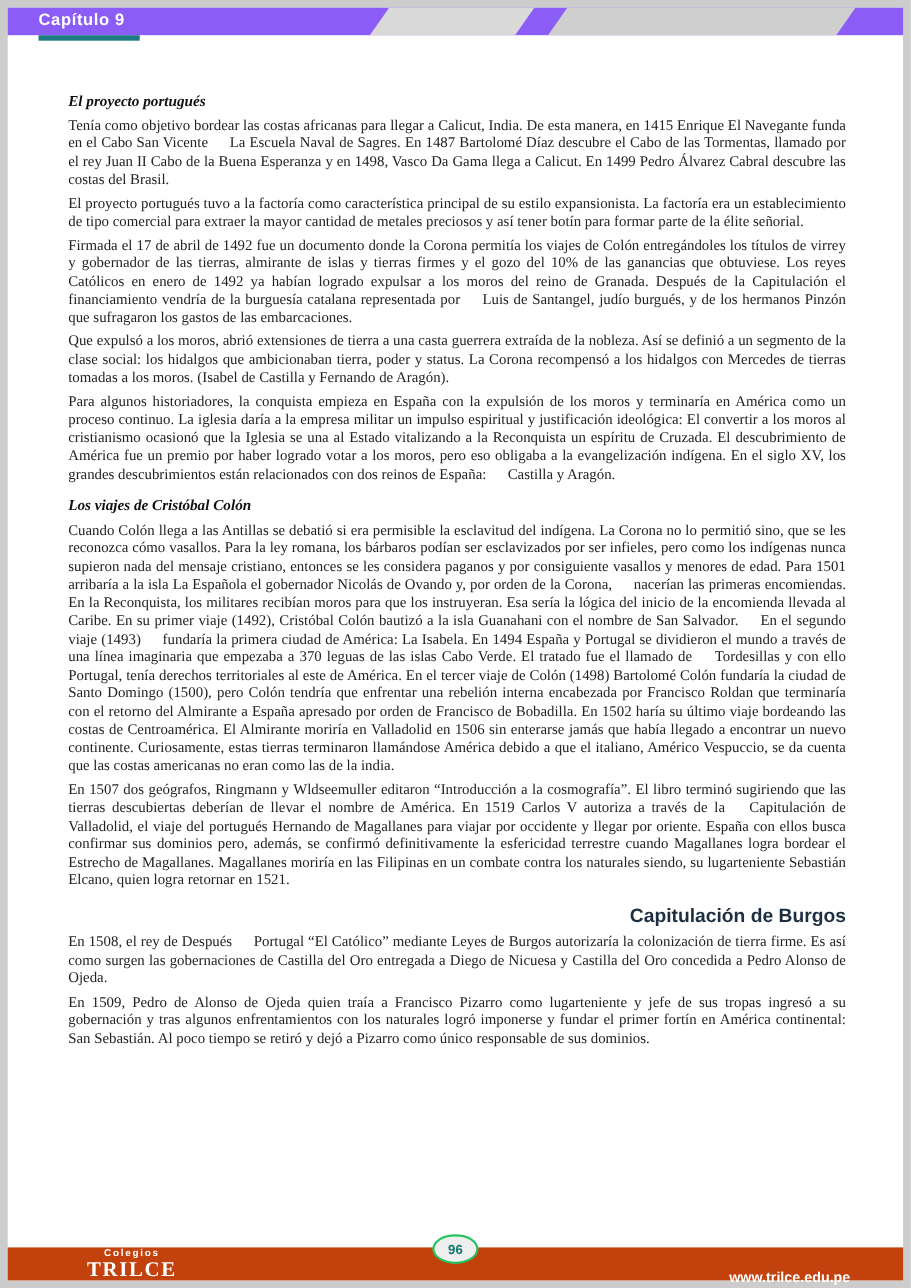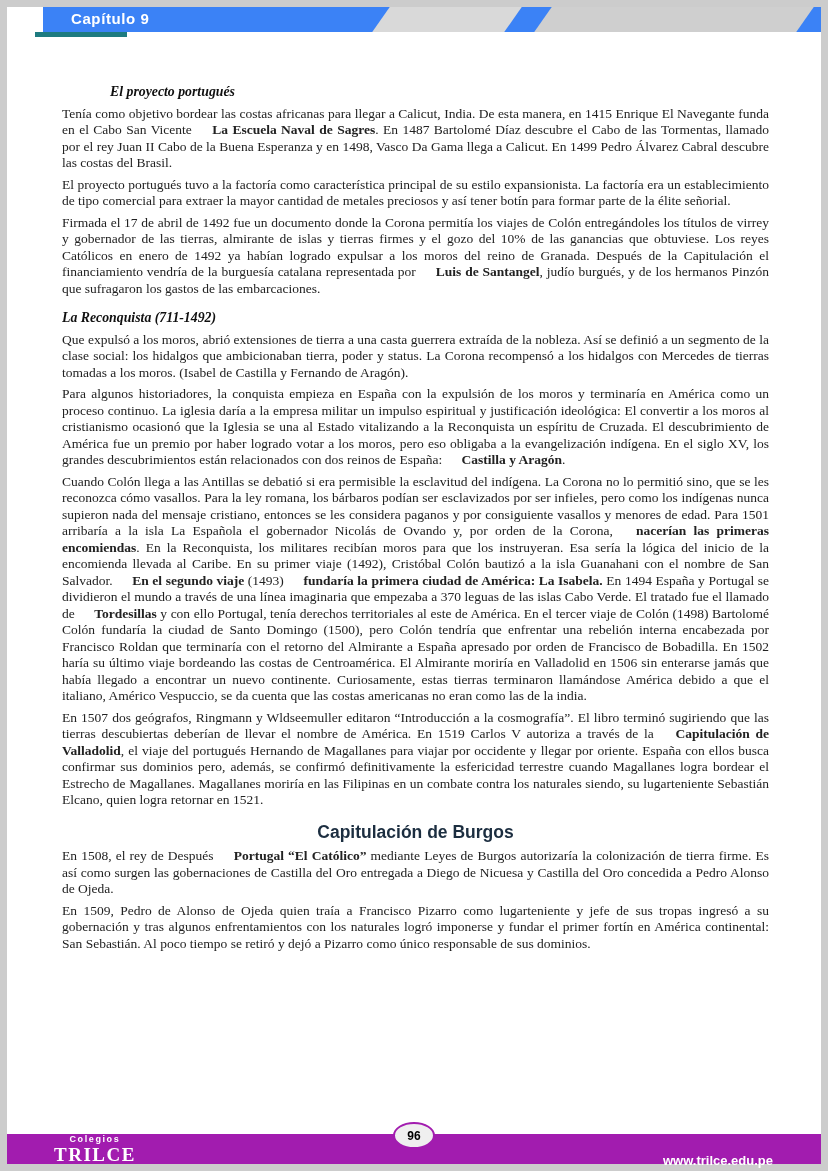--- a/index.html
+++ b/index.html
@@ -9,21 +9,21 @@
     font-family:"Liberation Serif", serif;
     overflow:hidden;
   }
   .page{
     position:absolute;left:7px;top:7px;width:814px;height:1157px;
     background:#ffffff;
   }
   
   .chapter-bar{
     position:absolute;top:0;left:0;right:0;height:25px;
-    background:#3b82f6;overflow:hidden;margin-left:36px;
+    background:#8b5cf6;overflow:hidden;
   }
   .decor{position:absolute;top:-6px;bottom:-6px;transform:skewX(-35deg);}
   .decor1{left:338px;width:132px;background:#d9d9d9;}
   .decor2{left:500px;width:262px;background:#cfcfcf;}
   .chapter-title{
     position:absolute;left:28px;top:3px;
     color:#ffffff;font-family:"Liberation Sans", sans-serif;
     font-weight:bold;font-size:15px;letter-spacing:0.6px;z-index:2;
   }
   .chapter-underline{
@@ -35,55 +35,55 @@
     position:absolute;left:55px;right:52px;top:77px;bottom:38px;
     overflow:hidden;
     font-size:13.5px;line-height:16.5px;color:#222222;
     text-align:justify;
   }
   .content section{display:block;}
   .h-sub{
     font-weight:bold;font-style:italic;font-size:13.8px;
     margin:13px 0 5px 0;color:#101010;text-align:left;
   }
-  .content section:first-child .h-sub{margin-top:0;margin-left:48px;}
+  .content section:first-child .h-sub{margin-top:0;}
   .h-main{
     font-family:"Liberation Sans", sans-serif;
     font-weight:bold;font-size:17.5px;color:#1c2e40;
-    margin:15px 0 8px 0;text-align:center;
+    margin:15px 0 8px 0;text-align:right;
   }
   .content p{margin:0 0 5px 0;}
-  .content .b{font-weight:bold;padding-left:16px;}
+  .content .b{font-weight:normal;padding-left:16px;}
   
   .footer-bar{
     position:absolute;left:0;right:0;bottom:0;height:30px;
-    background:#a21caf;
+    background:#c2410c;
     display:flex;align-items:center;justify-content:space-between;
-    padding:0 48px 0 47px;box-sizing:border-box;
+    padding:0 48px 0 72px;box-sizing:border-box;
   }
   .brand{display:flex;flex-direction:column;align-items:center;line-height:1;}
   .brand-top{
     color:#ffffff;font-family:"Liberation Sans", sans-serif;
     font-weight:bold;font-size:9px;letter-spacing:1.6px;margin-bottom:1px;
   }
   .brand-name{
     color:#ffffff;font-family:"Liberation Serif", serif;
     font-weight:bold;font-size:19px;letter-spacing:1.5px;text-align:center;
   }
   .website{
     color:#ffffff;font-family:"Liberation Sans", sans-serif;
     font-weight:bold;font-size:13px;margin-top:22px;
   }
   .page-badge{
     position:absolute;left:50%;bottom:15px;transform:translateX(-50%);
     width:38px;height:23px;background:#efefef;
-    border:2px solid #a21caf;border-radius:50%;
+    border:2px solid #22c55e;border-radius:50%;
     display:flex;align-items:center;justify-content:center;
     font-family:"Liberation Sans", sans-serif;font-weight:bold;
-    font-size:12px;color:#000000;z-index:3;
+    font-size:12px;color:#0f766e;z-index:3;
   }
 </style>
 </head>
 <body>
 
 <div class="page">
 
   <div class="chapter-bar">
     <div class="decor decor1"></div>
     <div class="decor decor2"></div>
@@ -94,25 +94,25 @@
   <main class="content">
       <section>
         <div class="h-sub">El proyecto portugués</div>
         <p><span>Tenía como objetivo bordear las costas africanas para llegar a Calicut, India. De esta manera, en 1415 Enrique El Navegante funda en el Cabo San Vicente </span><span class="b">La Escuela Naval de Sagres</span><span>. En 1487 Bartolomé Díaz descubre el Cabo de las Tormentas, llamado por el rey Juan II Cabo de la Buena Esperanza y en 1498, Vasco Da Gama llega a Calicut. En 1499 Pedro Álvarez Cabral descubre las costas del Brasil.</span></p>
         <p><span>El proyecto portugués tuvo a la factoría como característica principal de su estilo expansionista. La factoría era un establecimiento de tipo comercial para extraer la mayor cantidad de metales preciosos y así tener botín para formar parte de la élite señorial.</span></p>
       </section>
       <section>
         <p><span>Firmada el 17 de abril de 1492 fue un documento donde la Corona permitía los viajes de Colón entregándoles los títulos de virrey y gobernador de las tierras, almirante de islas y tierras firmes y el gozo del 10% de las ganancias que obtuviese. Los reyes Católicos en enero de 1492 ya habían logrado expulsar a los moros del reino de Granada. Después de la Capitulación el financiamiento vendría de la burguesía catalana representada por </span><span class="b">Luis de Santangel</span><span>, judío burgués, y de los hermanos Pinzón que sufragaron los gastos de las embarcaciones.</span></p>
       </section>
       <section>
-        <div class="h-sub">La Reconquista (711-1492)</div>
         <p><span>Que expulsó a los moros, abrió extensiones de tierra a una casta guerrera extraída de la nobleza. Así se definió a un segmento de la clase social: los hidalgos que ambicionaban tierra, poder y status. La Corona recompensó a los hidalgos con Mercedes de tierras tomadas a los moros. (Isabel de Castilla y Fernando de Aragón).</span></p>
         <p><span>Para algunos historiadores, la conquista empieza en España con la expulsión de los moros y terminaría en América como un proceso continuo. La iglesia daría a la empresa militar un impulso espiritual y justificación ideológica: El convertir a los moros al cristianismo ocasionó que la Iglesia se una al Estado vitalizando a la Reconquista un espíritu de Cruzada. El descubrimiento de América fue un premio por haber logrado votar a los moros, pero eso obligaba a la evangelización indígena. En el siglo XV, los grandes descubrimientos están relacionados con dos reinos de España: </span><span class="b">Castilla y Aragón</span><span>.</span></p>
       </section>
       <section>
+        <div class="h-sub">Los viajes de Cristóbal Colón</div>
         <p><span>Cuando Colón llega a las Antillas se debatió si era permisible la esclavitud del indígena. La Corona no lo permitió sino, que se les reconozca cómo vasallos. Para la ley romana, los bárbaros podían ser esclavizados por ser infieles, pero como los indígenas nunca supieron nada del mensaje cristiano, entonces se les considera paganos y por consiguiente vasallos y menores de edad. Para 1501 arribaría a la isla La Española el gobernador Nicolás de Ovando y, por orden de la Corona, </span><span class="b">nacerían las primeras encomiendas</span><span>. En la Reconquista, los militares recibían moros para que los instruyeran. Esa sería la lógica del inicio de la encomienda llevada al Caribe. En su primer viaje (1492), Cristóbal Colón bautizó a la isla Guanahani con el nombre de San Salvador. </span><span class="b">En el segundo viaje</span><span> (1493) </span><span class="b">fundaría la primera ciudad de América: La Isabela.</span><span> En 1494 España y Portugal se dividieron el mundo a través de una línea imaginaria que empezaba a 370 leguas de las islas Cabo Verde. El tratado fue el llamado de </span><span class="b">Tordesillas</span><span> y con ello Portugal, tenía derechos territoriales al este de América. En el tercer viaje de Colón (1498) Bartolomé Colón fundaría la ciudad de Santo Domingo (1500), pero Colón tendría que enfrentar una rebelión interna encabezada por Francisco Roldan que terminaría con el retorno del Almirante a España apresado por orden de Francisco de Bobadilla. En 1502 haría su último viaje bordeando las costas de Centroamérica. El Almirante moriría en Valladolid en 1506 sin enterarse jamás que había llegado a encontrar un nuevo continente. Curiosamente, estas tierras terminaron llamándose América debido a que el italiano, Américo Vespuccio, se da cuenta que las costas americanas no eran como las de la india.</span></p>
         <p><span>En 1507 dos geógrafos, Ringmann y Wldseemuller editaron “Introducción a la cosmografía”. El libro terminó sugiriendo que las tierras descubiertas deberían de llevar el nombre de América. En 1519 Carlos V autoriza a través de la </span><span class="b">Capitulación de Valladolid</span><span>, el viaje del portugués Hernando de Magallanes para viajar por occidente y llegar por oriente. España con ellos busca confirmar sus dominios pero, además, se confirmó definitivamente la esfericidad terrestre cuando Magallanes logra bordear el Estrecho de Magallanes. Magallanes moriría en las Filipinas en un combate contra los naturales siendo, su lugarteniente Sebastián Elcano, quien logra retornar en 1521.</span></p>
       </section>
       <section>
         <div class="h-main">Capitulación de Burgos</div>
         <p><span>En 1508, el rey de Después </span><span class="b">Portugal “El Católico”</span><span> mediante Leyes de Burgos autorizaría la colonización de tierra firme. Es así como surgen las gobernaciones de Castilla del Oro entregada a Diego de Nicuesa y Castilla del Oro concedida a Pedro Alonso de Ojeda.</span></p>
         <p><span>En 1509, Pedro de Alonso de Ojeda quien traía a Francisco Pizarro como lugarteniente y jefe de sus tropas ingresó a su gobernación y tras algunos enfrentamientos con los naturales logró imponerse y fundar el primer fortín en América continental: San Sebastián. Al poco tiempo se retiró y dejó a Pizarro como único responsable de sus dominios.</span></p>
       </section>
     </main>
 

